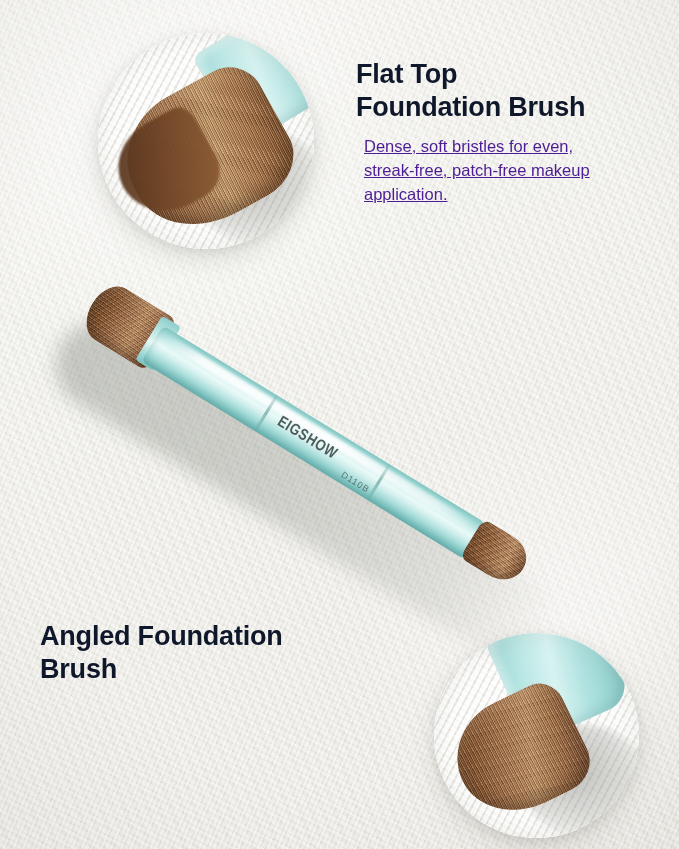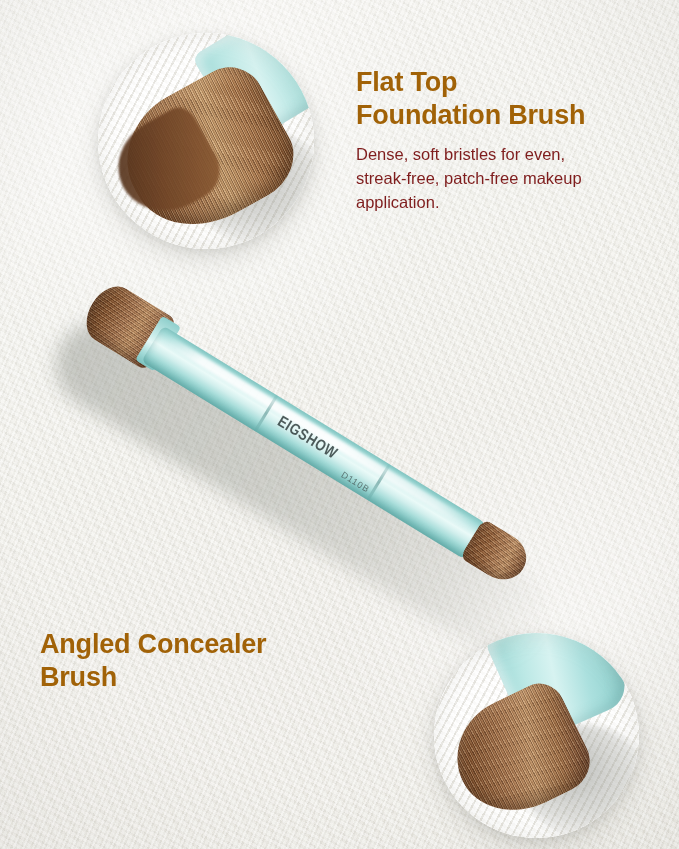--- a/index.html
+++ b/index.html
@@ -207,35 +207,36 @@
     font-family:"Liberation Sans","DejaVu Sans",sans-serif;
     font-size:9px;font-weight:400;letter-spacing:.9px;
     color:#41504f;opacity:.72;
     white-space:nowrap;
   }
 
   
   .txt-block{position:absolute;}
 
   .feature-title{
-    color:#a16207;
+    color:#0f172a;
     font-weight:700;
     font-size:27px;
     line-height:1.22;
     letter-spacing:-.2px;
-    margin:12px 0 11px 0;
+    margin:4px 0 11px 0;
     white-space:pre-line;
   }
   .feature-desc{
-    color:#7f1d1d;
+    color:#4c1d95;
     font-weight:400;
     font-size:16.5px;
     line-height:1.45;
-    margin:0;
+    margin:8px;
     white-space:pre-line;
+    text-decoration:underline;
   }
 
   #block-top{left:356px;top:54px;width:300px;}
   #block-bottom{left:40px;top:616px;width:325px;}
 </style>
 </head>
 <body>
 
 <div class="stage">
 
@@ -277,17 +278,17 @@
 
   <div class="txt-block" id="block-top">
     <h2 class="feature-title">Flat Top
 Foundation Brush</h2>
     <p class="feature-desc">Dense, soft bristles for even,
 streak-free, patch-free makeup
 application.</p>
   </div>
 
   <div class="txt-block" id="block-bottom">
-    <h2 class="feature-title">Angled Concealer
+    <h2 class="feature-title">Angled Foundation
 Brush</h2>
   </div>
 
 </div>
 
 </body></html>

